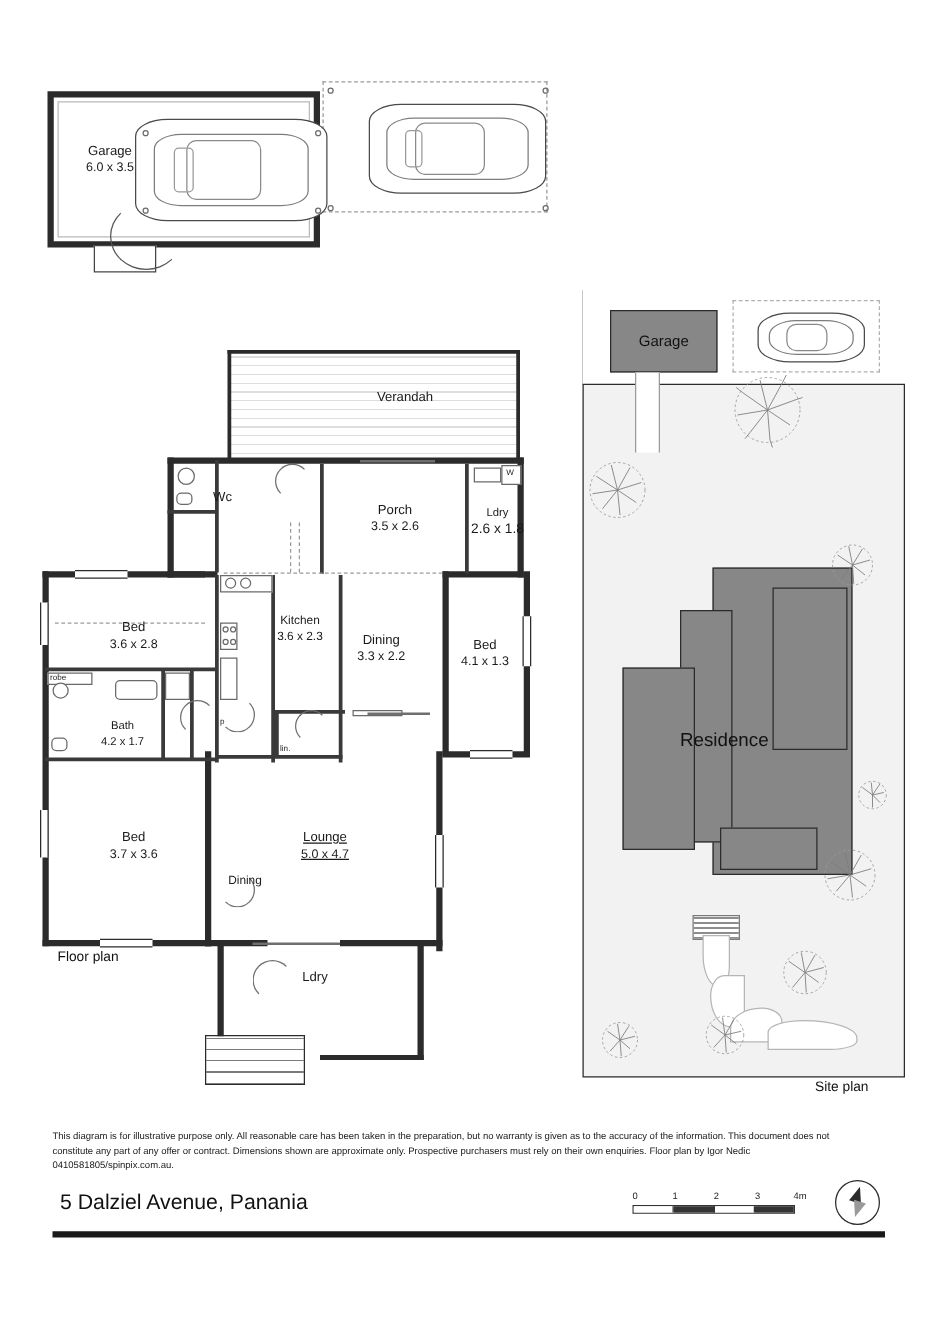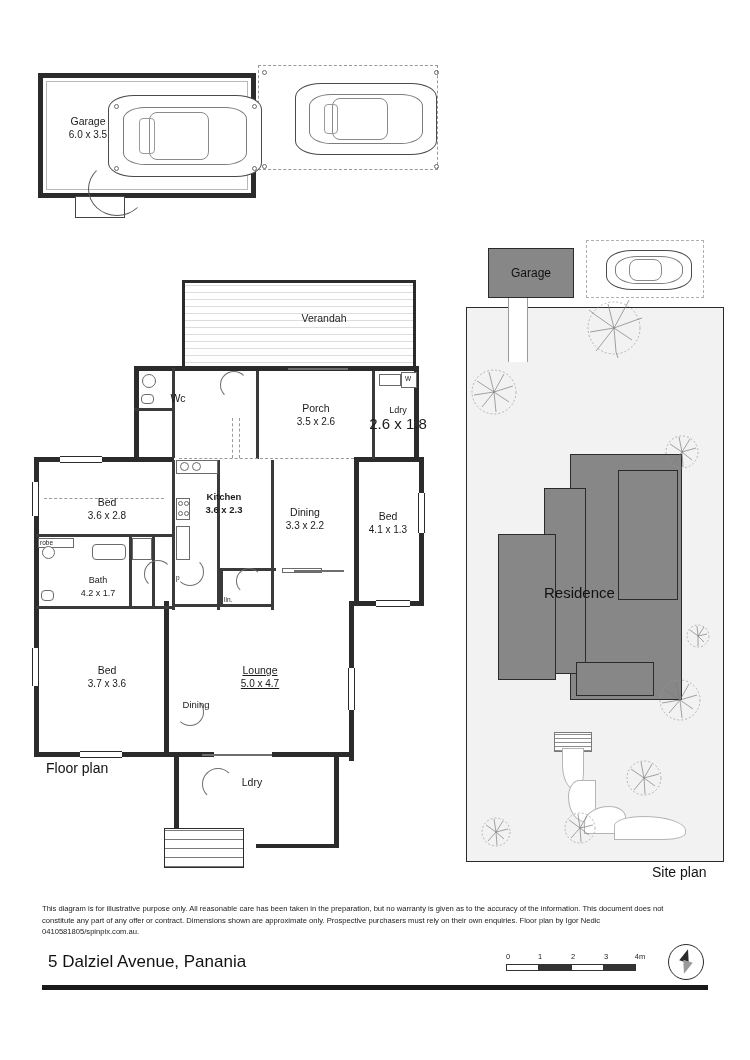--- a/index.html
+++ b/index.html
@@ -42,21 +42,21 @@
   .room-label .dim { display: block; font-size: 10px; }
   .tiny-label {
     position: absolute;
     font-size: 6.5px;
     line-height: 8px;
     color: #222;
     white-space: nowrap;
   }
   .section-title {
     position: absolute;
-    font-size: 14px;
+    font-size: 11px;
     color: #111;
     white-space: nowrap;
     text-align: right;
   }
 
   
   #garage-detail {
     position: absolute;
     left: 30px;
     top: 60px;
@@ -483,27 +483,27 @@
     </div>
     <div class="room-label" style="left:136px; top:124px; width:36px;">
       <span class="nm">Wc</span>
     </div>
     <div class="room-label" style="left:232px; top:134px; width:120px;">
       <span class="nm">Porch</span>
       <span class="dim">3.5 x 2.6</span>
     </div>
     <div class="room-label" style="left:338px; top:136px; width:72px;">
       <span class="nm" style="font-size:9px;">Ldry</span>
-      <span class="dim" style="font-size:15px;">2.6 x 1.8</span>
+      <span class="dim" style="font-size:11px;">2.6 x 1.8</span>
     </div>
     <div class="room-label" style="left:38px; top:228px; width:90px;">
       <span class="nm">Bed</span>
       <span class="dim">3.6 x 2.8</span>
     </div>
-    <div class="room-label" style="left:160px; top:222px; width:80px;font-weight:bold;">
+    <div class="room-label" style="left:176px; top:222px; width:80px;">
       <span class="nm" style="font-size:9.5px;">Kitchen</span>
       <span class="dim" style="font-size:9.5px;">3.6 x 2.3</span>
     </div>
     <div class="room-label" style="left:240px; top:238px; width:82px;">
       <span class="nm">Dining</span>
       <span class="dim">3.3 x 2.2</span>
     </div>
     <div class="room-label" style="left:322px; top:242px; width:84px;">
       <span class="nm">Bed</span>
       <span class="dim">4.1 x 1.3</span>

